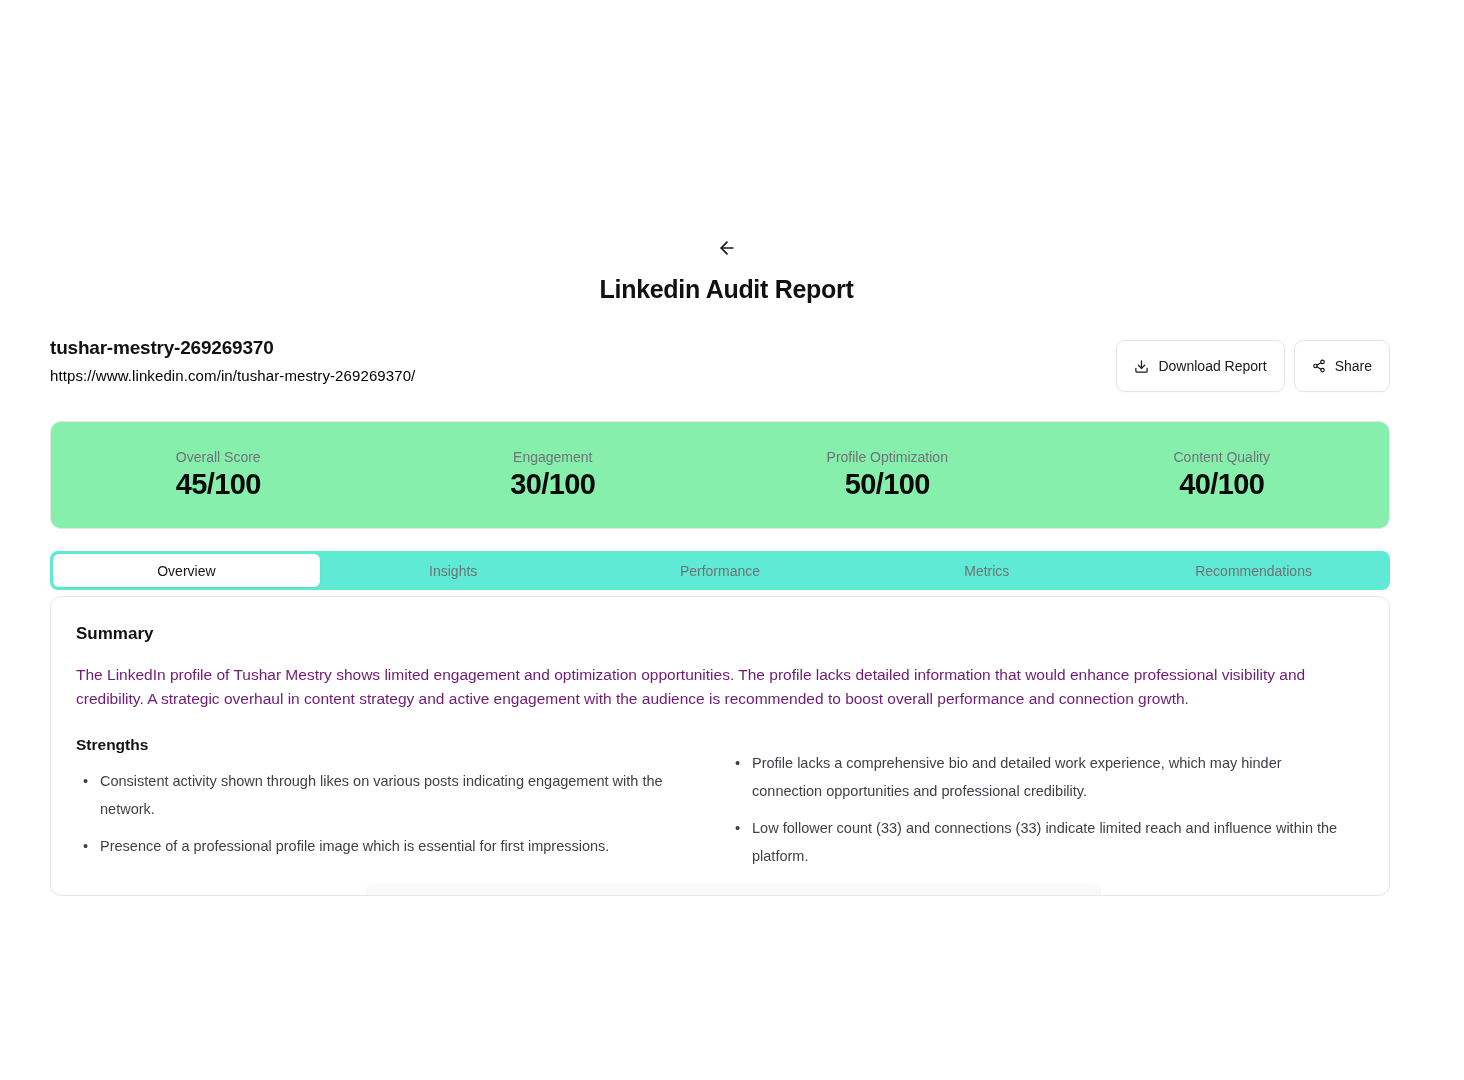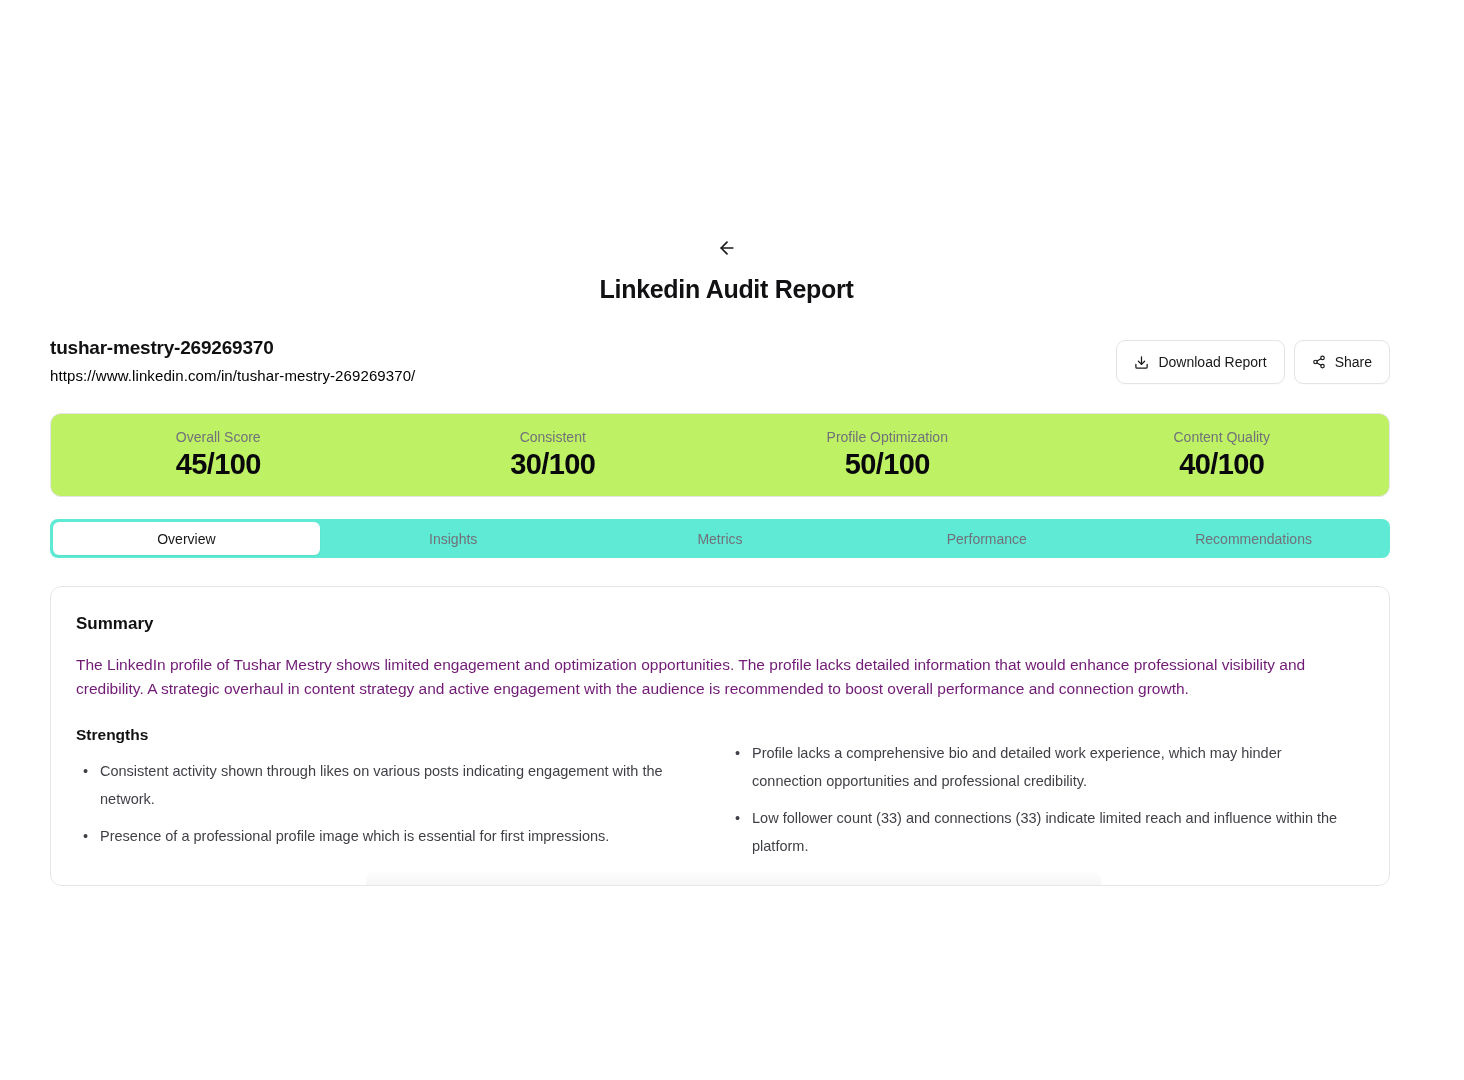--- a/index.html
+++ b/index.html
@@ -11,42 +11,42 @@
   
   .header { margin-top: 238px; padding-left: 13px; display: flex; align-items: center; gap: 17px; flex-direction: column; }
   .back-btn { background: none; border: none; cursor: pointer; display: flex; align-items: center; padding: 0; }
   .page-title { font-size: 25px; font-weight: 700; letter-spacing: -0.3px; color: #111113; }
 
   
   .profile-row { margin-top: 33px; display: flex; justify-content: space-between; align-items: flex-start; }
   .profile-name { font-size: 19px; font-weight: 700; color: #111113; letter-spacing: -0.2px; }
   .profile-url { margin-top: 8px; font-size: 15px; color: #000000; letter-spacing: 0.1px; }
   .actions { display: flex; gap: 9px; margin-top: 3px; }
-  .btn { display: flex; align-items: center; gap: 9px; height: 44px; padding: 0 17px;
+  .btn { display: flex; align-items: center; gap: 9px; height: 52px; padding: 0 17px;
          background: #ffffff; border: 1px solid #e4e4e7; border-radius: 9px;
          font-family: "Liberation Sans", sans-serif; font-size: 14px; font-weight: 500; color: #18181b;
          cursor: pointer; box-shadow: 0 1px 1px rgba(0,0,0,0.02); }
 
   
-  .scores-card { margin-top: 29px; height: 84px; border: 1px solid #e4e4e7; border-radius: 11px;
-                 display: grid; grid-template-columns: repeat(4, 1fr); align-items: center; background: #bef264; }
+  .scores-card { margin-top: 29px; height: 108px; border: 1px solid #e4e4e7; border-radius: 11px;
+                 display: grid; grid-template-columns: repeat(4, 1fr); align-items: center; background: #86efac; }
   .score-cell { text-align: center; }
   .score-label { font-size: 14px; color: #71717a; }
   .score-value { margin-top: 3px; font-size: 29px; font-weight: 700; letter-spacing: -0.6px; color: #09090b; }
 
   
   .tabbar { margin-top: 22px; height: 39px; background: #5eead4; border-radius: 8px;
             display: flex; padding: 3px; }
   .tab { flex: 1; display: flex; align-items: center; justify-content: center;
          font-size: 14px; color: #71717a; border-radius: 6px; cursor: pointer; background: transparent; border: none;
          font-family: "Liberation Sans", sans-serif; }
   .tab.active { background: #ffffff; color: #18181b; font-weight: 500; box-shadow: 0 1px 2px rgba(0,0,0,0.05); }
 
   
-  .main-card { margin-top: 28px; height: 300px; border: 1px solid #e7e7ea; border-radius: 11px;
+  .main-card { margin-top: 6px; height: 300px; border: 1px solid #e7e7ea; border-radius: 11px;
                background: #fff; padding: 27px 25px 0; position: relative; overflow: hidden; }
   .summary-title { font-size: 17px; font-weight: 700; color: #111113; }
   .summary-text { margin-top: 19px; font-size: 15.5px; line-height: 24px; color: #701a75; max-width: 1295px; }
 
   .sw-grid { margin-top: 25px; display: grid; grid-template-columns: 1fr 1fr; column-gap: 16px; }
   .sw-title { font-size: 15.5px; font-weight: 700; color: #111113; }
   .sw-list { list-style: none; margin-top: 13px; }
   .sw-list li { position: relative; padding-left: 24px; font-size: 14.5px; line-height: 28px;
                 color: #3f3f46; margin-bottom: 9px; max-width: 620px; }
   .sw-list li::before { content: "\2022"; position: absolute; left: 7px; top: 0; color: #3f3f46; }
@@ -103,38 +103,38 @@
       </button>
     </div>
   </div>
 
   <div class="scores-card">
     <div class="score-cell">
       <div class="score-label">Overall Score</div>
       <div class="score-value">45/100</div>
     </div>
     <div class="score-cell">
-      <div class="score-label">Consistent</div>
+      <div class="score-label">Engagement</div>
       <div class="score-value">30/100</div>
     </div>
     <div class="score-cell">
       <div class="score-label">Profile Optimization</div>
       <div class="score-value">50/100</div>
     </div>
     <div class="score-cell">
       <div class="score-label">Content Quality</div>
       <div class="score-value">40/100</div>
     </div>
   </div>
 
   <div class="tabbar">
     <button class="tab active">Overview</button>
     <button class="tab">Insights</button>
+    <button class="tab">Performance</button>
     <button class="tab">Metrics</button>
-    <button class="tab">Performance</button>
     <button class="tab">Recommendations</button>
   </div>
 
   <div class="main-card">
     <h2 class="summary-title">Summary</h2>
     <p class="summary-text">The LinkedIn profile of Tushar Mestry shows limited engagement and optimization opportunities. The profile lacks detailed information that would enhance professional visibility and credibility. A strategic overhaul in content strategy and active engagement with the audience is recommended to boost overall performance and connection growth.</p>
 
     <div class="sw-grid">
       <div>
         <h3 class="sw-title">Strengths</h3>

